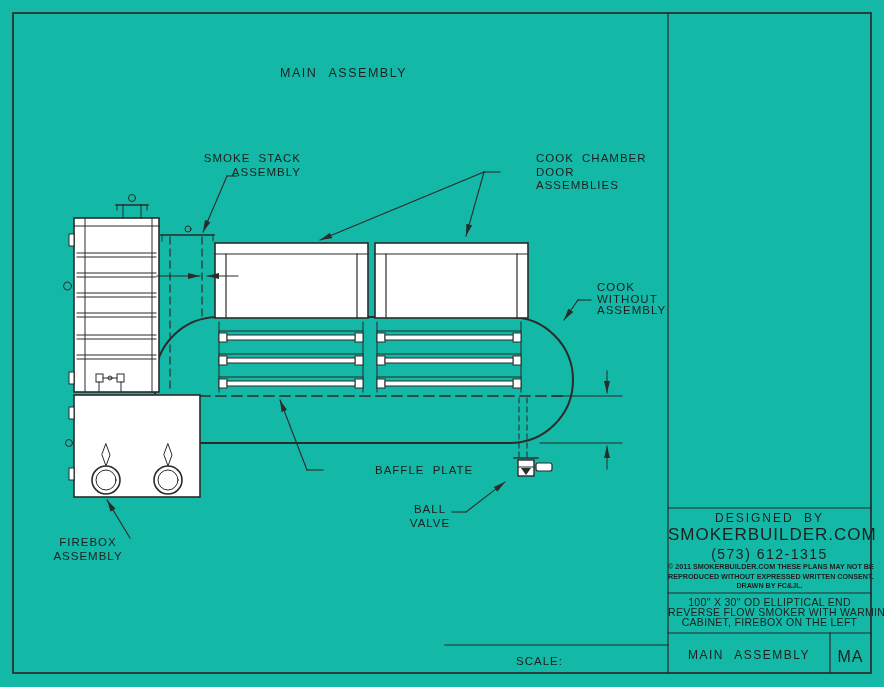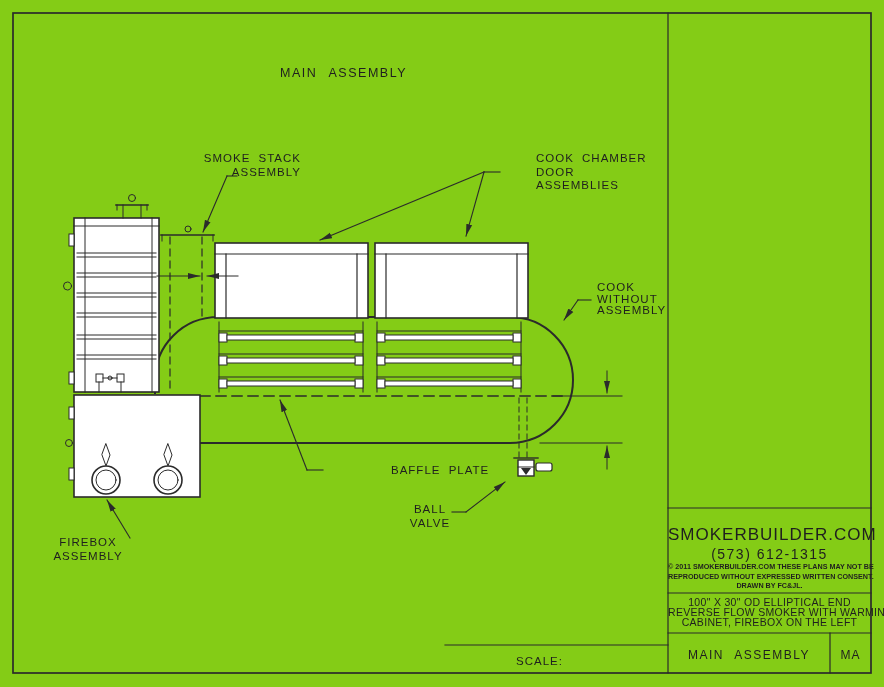--- a/index.html
+++ b/index.html
@@ -1,36 +1,36 @@
 <!DOCTYPE html>
 <html><head>
 <meta charset="utf-8">
 <style>
   html,body{margin:0;padding:0;background:#ffffff;}
   #sheet{
-    position:relative;width:884px;height:687px;background:#84cc16;
+    position:relative;width:884px;height:687px;background:#14b8a6;
     font-family:"Liberation Sans", sans-serif;color:#1f1f1f;overflow:hidden;
   }
   svg{position:absolute;left:0;top:0;}
   .lbl{
     position:absolute;font-size:11.5px;letter-spacing:1px;word-spacing:4px;
     line-height:13.5px;white-space:pre;color:#1f1f1f;
   }
   .center{text-align:center;}
   .right{text-align:right;}
   .title{font-size:12.5px;letter-spacing:1.5px;word-spacing:7px;}
   
   .tb{position:absolute;left:668px;width:203px;text-align:center;white-space:pre;}
   .tb-designed{top:511px;font-size:12px;letter-spacing:2px;word-spacing:5px;}
   .tb-company{top:525px;font-size:17px;letter-spacing:1px;}
   .tb-phone{top:546px;font-size:14px;letter-spacing:1.5px;}
   .tb-copy{font-size:7.2px;font-weight:bold;letter-spacing:0;line-height:9.6px;}
   .tb-desc{font-size:10.5px;letter-spacing:0.3px;line-height:10.2px;}
   .tb-sheet{top:648px;width:162px;font-size:12px;letter-spacing:1.5px;word-spacing:6px;}
-  .tb-code{left:830px;top:648px;width:41px;font-size:12px;letter-spacing:1px;}
+  .tb-code{left:830px;top:648px;width:41px;font-size:16px;letter-spacing:1px;}
 </style>
 </head>
 <body>
 
 <div id="sheet">
 
   <svg width="884" height="687" viewBox="0 0 884 687">
     <defs>
       <marker id="arr" markerUnits="userSpaceOnUse" markerWidth="14" markerHeight="10" refX="12" refY="4" orient="auto">
         <path d="M0,1 L12,4 L0,7 Z" fill="#2b2b2b"></path>
@@ -221,28 +221,29 @@
   </svg>
 
   <div class="lbl title center" style="left:280px;top:67px;width:125px;">MAIN ASSEMBLY</div>
 
   <div class="lbl right" style="left:200px;top:152px;width:101px;"><span>SMOKE STACK</span><br><span>ASSEMBLY</span></div>
 
   <div class="lbl" style="left:536px;top:152px;width:120px;"><span>COOK CHAMBER</span><br><span>DOOR</span><br><span>ASSEMBLIES</span></div>
 
   <div class="lbl" style="left:597px;top:282px;width:70px;line-height:11.5px;"><span>COOK</span><br><span>WITHOUT</span><br><span>ASSEMBLY</span></div>
 
-  <div class="lbl" style="left:344px;top:464px;padding-left:47px;">BAFFLE PLATE</div>
+  <div class="lbl" style="left:328px;top:464px;padding-left:47px;">BAFFLE PLATE</div>
 
   <div class="lbl center" style="left:404px;top:503px;width:52px;text-align:center;"><span>BALL</span><br><span>VALVE</span></div>
 
   <div class="lbl center" style="left:48px;top:536px;width:80px;"><span>FIREBOX</span><br><span>ASSEMBLY</span></div>
 
   <div class="lbl" style="left:516px;top:655px;">SCALE:</div>
 
+  <div class="tb tb-designed">DESIGNED BY</div>
   <div class="tb tb-company">SMOKERBUILDER.COM</div>
   <div class="tb tb-phone">(573) 612-1315</div>
 
   <div class="tb tb-copy" style="top:562px;"><span>© 2011 SMOKERBUILDER.COM THESE PLANS MAY NOT BE</span><br><span>REPRODUCED WITHOUT EXPRESSED WRITTEN CONSENT.</span><br><span>DRAWN BY FC&amp;JL.</span></div>
 
   <div class="tb tb-desc" style="top:597px;"><span>100" X 30" OD ELLIPTICAL END</span><br><span>REVERSE FLOW SMOKER WITH WARMING</span><br><span>CABINET, FIREBOX ON THE LEFT</span></div>
 
   <div class="tb tb-sheet">MAIN ASSEMBLY</div>
   <div class="tb tb-code">MA</div>
 

